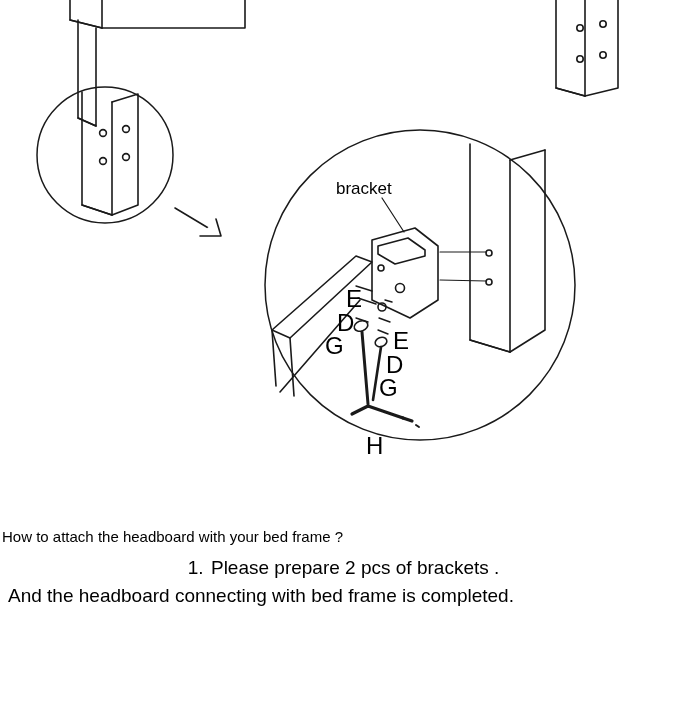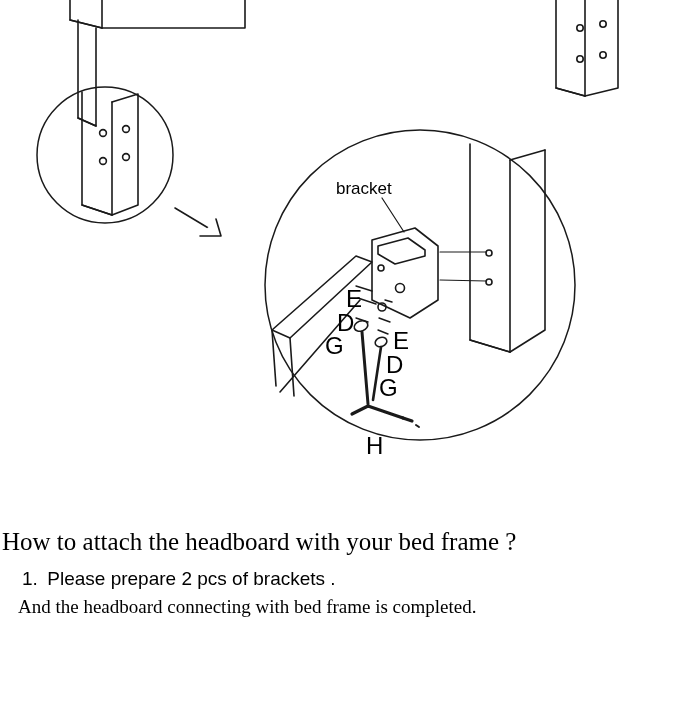--- a/index.html
+++ b/index.html
@@ -29,44 +29,43 @@
     font-family: "Liberation Sans", sans-serif;
     fill: #000000;
   }
   #text-area {
     position: absolute;
     left: 0;
     top: 500px;
     width: 679px;
   }
   .question {
-    font-size: 25px;
+    font-size: 15px;
     margin: 28px 0 12px 2px;
     white-space: nowrap;
-    font-family: Liberation Serif, serif;
   }
   ol.steps {
     list-style: none;
     margin: 10px 16px 0 0;
     padding: 0;
+    text-align: center;
   }
   ol.steps li {
     font-size: 19px;
     margin: 0 0 6px 22px;
     white-space: nowrap;
   }
   ol.steps li .num {
     display: inline-block;
     min-width: 20px;
   }
   .closing {
     font-size: 19px;
-    margin: 6px 0 0 18px;
+    margin: 6px 0 0 8px;
     white-space: nowrap;
-    font-family: Liberation Serif, serif;
   }
 </style>
 </head>
 <body>
 
 <div id="diagram-area">
   <svg width="679" height="500" viewBox="0 0 679 500" xmlns="http://www.w3.org/2000/svg">
     <g fill="none" stroke="#1a1a1a" stroke-width="1.6" stroke-linejoin="round" stroke-linecap="round">
 
       <g>

